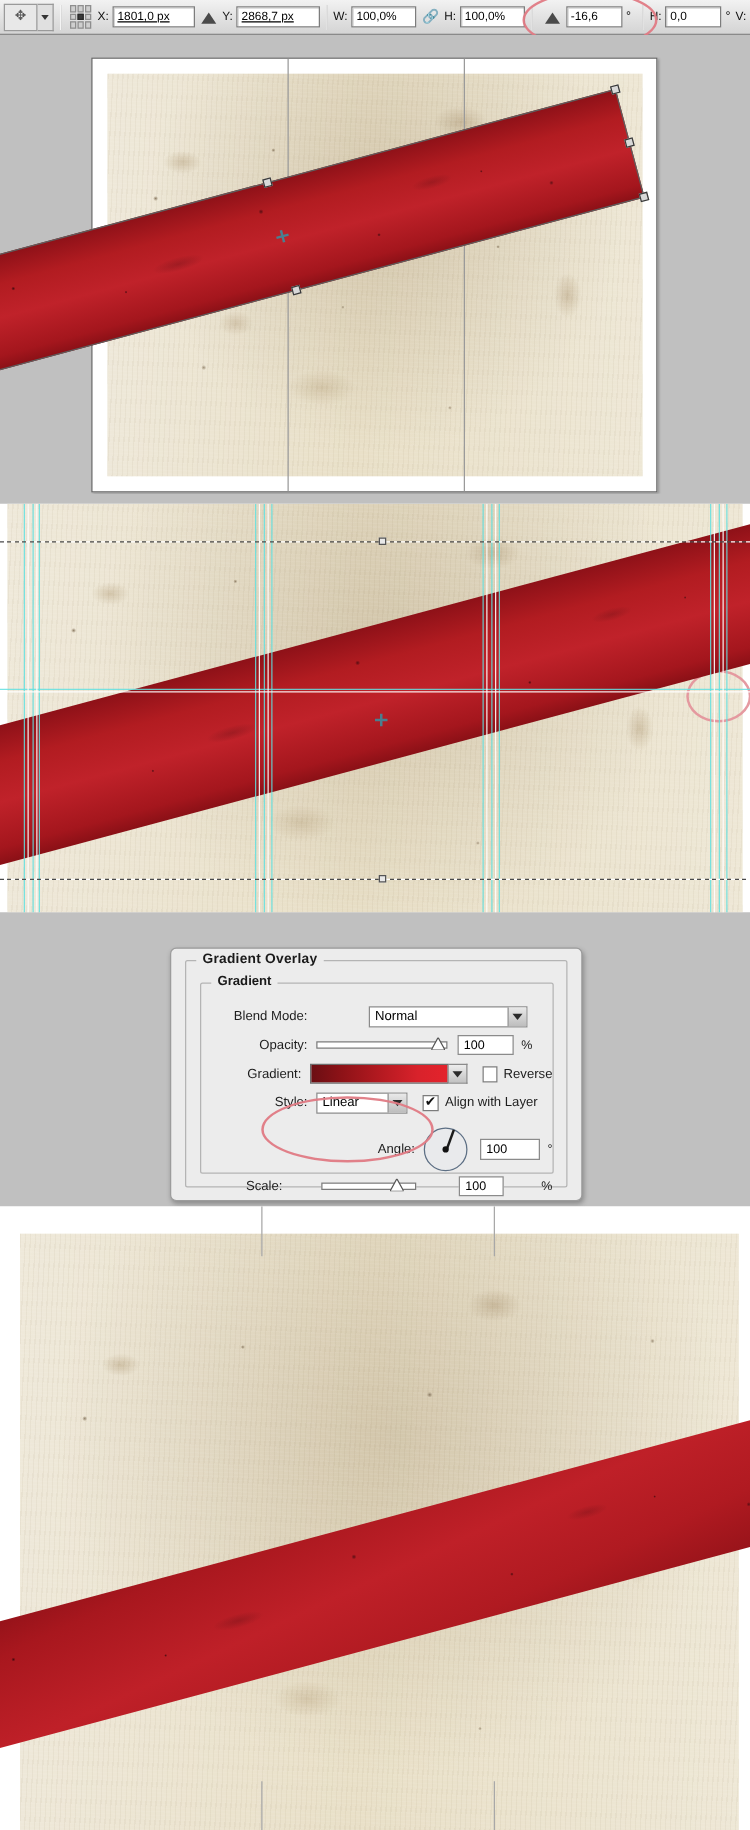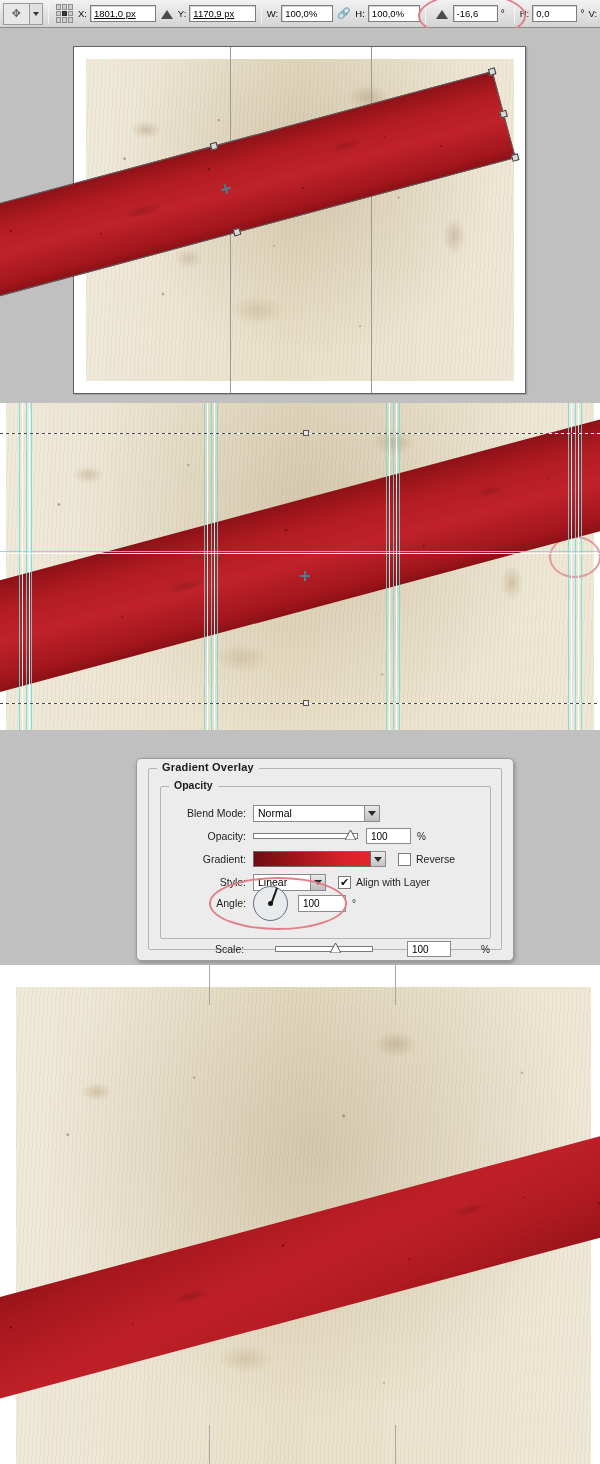--- a/index.html
+++ b/index.html
@@ -200,21 +200,21 @@
   .p2-pivot::before,.p2-pivot::after{content:"";position:absolute;background:#4a7f90;}
   .p2-pivot::before{left:0;top:4px;width:10px;height:2px;}
   .p2-pivot::after{left:4px;top:0;width:2px;height:10px;}
 
   
   .panel3 {
     position: absolute; left: 0; top: 730px; width: 600px; height: 235px;
     background: #c0c0c0;
   }
   .lsd {
-    position: absolute; left: 136px; top: 758px; width: 378px; height: 203px;
+    position: absolute; left: 136px; top: 758px; width: 330px; height: 203px;
     background: #ececec; border: 1px solid #9c9c9c; border-radius: 5px;
     box-shadow: 1px 2px 4px rgba(0,0,0,.28);
   }
   .fs-outer {
     position:absolute; left:11px; top:9px; right:11px; bottom:10px;
     border: 1px solid #b4b4b4; border-radius: 2px;
   }
   .fs-title {
     position:absolute; left:8px; top:-8px; background:#ececec; padding:0 5px;
     font-size: 11px; font-weight: bold; color:#1a1a1a; letter-spacing:.2px;
@@ -326,21 +326,21 @@
       <i></i>
       <i></i>
     </div>
 
     <span class="fld-label">X:</span>
     <span class="fld w80">1801,0 px</span>
 
     <span class="delta-glyph"></span>
 
     <span class="fld-label">Y:</span>
-    <span class="fld w80">1170,9 px</span>
+    <span class="fld w80">2868,7 px</span>
 
     <div class="sep"></div>
 
     <span class="fld-label">W:</span>
     <span class="fld w62">100,0%</span>
 
     <span class="chain">🔗</span>
 
     <span class="fld-label">H:</span>
     <span class="fld w62">100,0%</span>
@@ -427,25 +427,25 @@
 
   <div class="anno-ellipse light" style="left:549px; top:536px; width:52px; height:42px;"></div>
 
   <div class="panel3"></div>
 
   <div class="lsd">
     <div class="fs-outer">
       <span class="fs-title">Gradient Overlay</span>
 
       <div class="fs-inner">
-        <span class="fs-inner-title">Opacity</span>
+        <span class="fs-inner-title">Gradient</span>
 
         <div class="row" style="top:16px;">
           <span class="rlabel">Blend Mode:</span>
-          <span class="combo" style="width:127px;">
+          <span class="combo" style="width:127px;margin-left:42px;">
             <span>Normal</span>
             <span class="cbtn">
                 <i class="caret"></i>
               </span>
           </span>
         </div>
 
         <div class="row" style="top:39px;">
           <span class="rlabel">Opacity:</span>
           <span class="slider" style="width:105px;">
@@ -475,21 +475,21 @@
         <div class="row" style="top:62px;">
           <span class="rlabel">Gradient:</span>
           <span class="gradswatch"></span>
           <span class="gradbtn">
               <i class="caret"></i>
             </span>
           <span class="cbx" style="margin-left:12px;"></span>
           <span class="cbx-label">Reverse</span>
         </div>
 
-        <div class="row" style="top:96px; height:40px;">
+        <div class="row" style="top:112px; height:40px;justify-content:flex-end;">
           <span class="rlabel">Angle:</span>
           <span class="dial">
             <span class="needle" style="transform: rotate(-160deg);"></span>
             <span class="knob"></span>
           </span>
           <span class="numfield" style="margin-left:10px; width:48px; height:17px;">100</span>
           <span class="deg-sym">°</span>
         </div>
 
         <div class="row" style="top:152px;gap:24px;">

